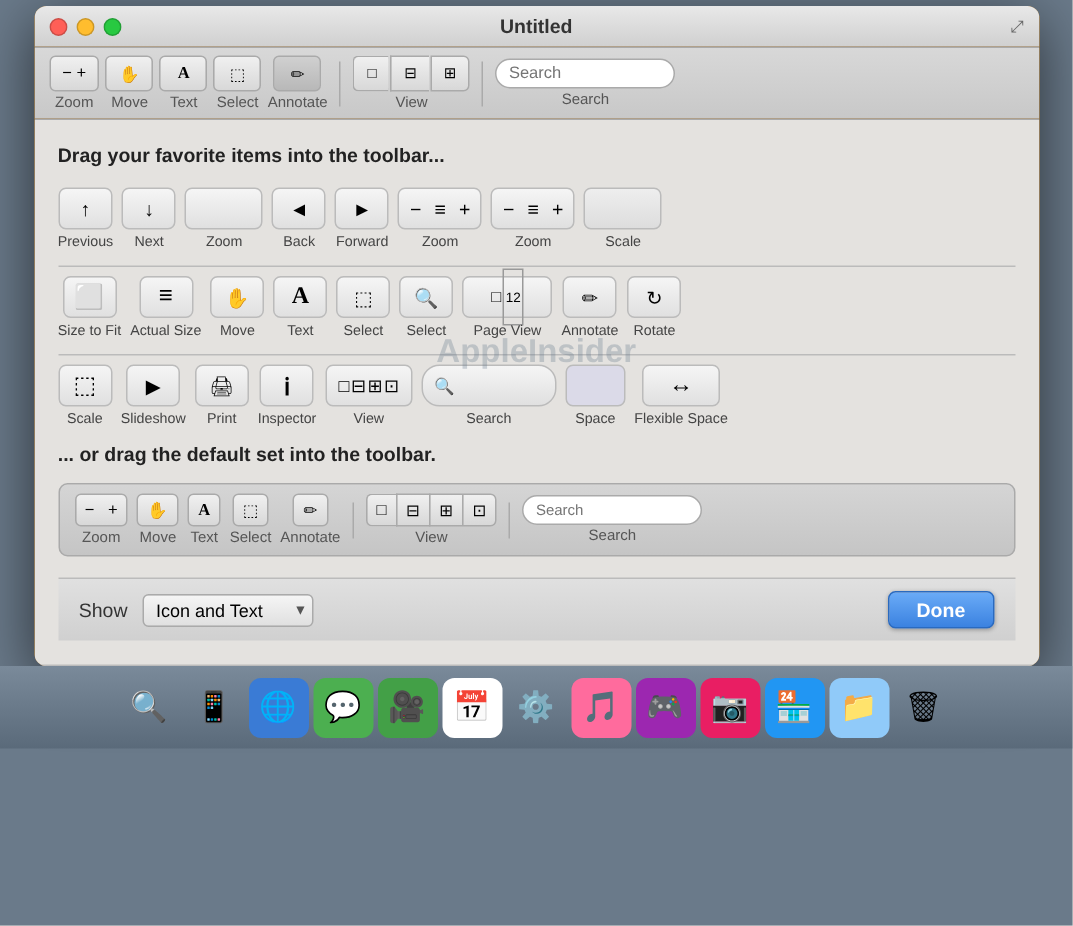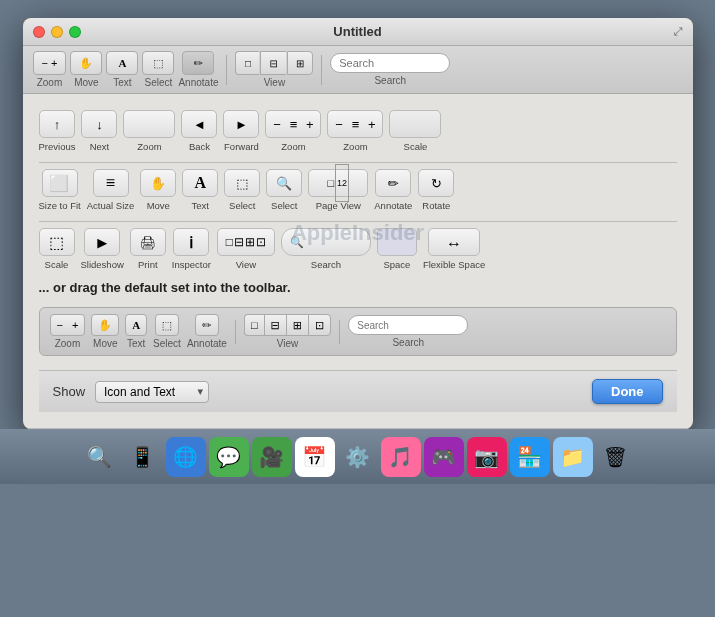--- a/index.html
+++ b/index.html
@@ -6,21 +6,21 @@
     body {
       width: 715px;
       height: 617px;
       background: #6a7a8a;
       font-family: -apple-system, 'Lucida Grande', sans-serif;
       overflow: hidden;
     }
 
     .window {
       width: 670px;
-      margin: 18px auto 0;
+      margin: 4px auto 0;
       border-radius: 8px;
       box-shadow: 0 10px 40px rgba(0,0,0,0.6);
       overflow: hidden;
       background: #a16207;
     }
 
     
     .titlebar {
       background: linear-gradient(to bottom, #e8e8e8, #d0d0d0);
       height: 28px;
@@ -392,20 +392,21 @@
     <div class="toolbar-search-group">
       <input class="toolbar-search" type="text" placeholder="Search" style="">
       <span class="toolbar-label">Search</span>
     </div>
   </div>
 
   <div class="sheet">
     <div class="sheet-area">
       <div class="watermark">AppleInsider</div>
 
+      <div class="sheet-title">Drag your favorite items into the toolbar...</div>
 
       <div class="toolbar-items-row">
 
         <div class="tb-item">
           <div class="tb-item-btn">↑</div>
           <div class="tb-item-label">Previous</div>
         </div>
 
         <div class="tb-item">
           <div class="tb-item-btn">↓</div>

